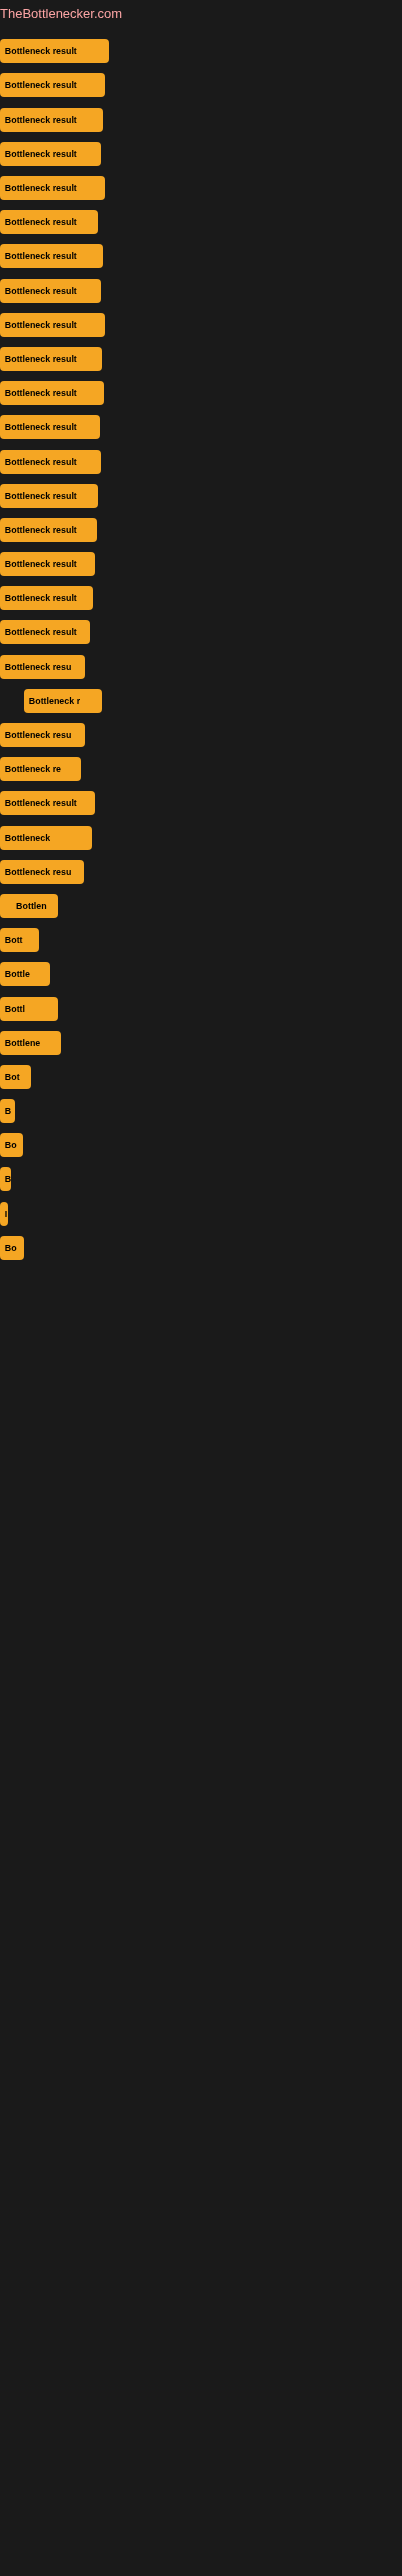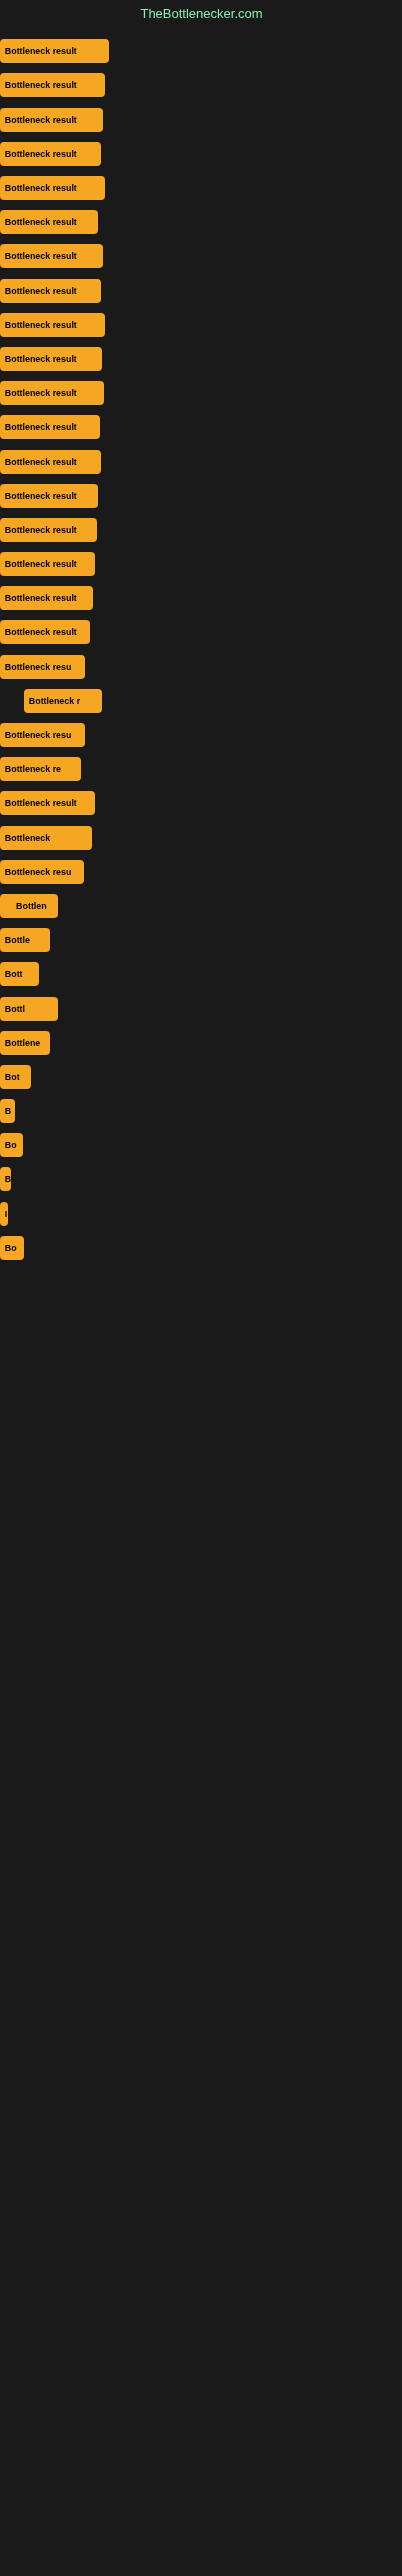--- a/index.html
+++ b/index.html
@@ -10,22 +10,22 @@
 
     body {
       width: 403px;
       min-height: 2576px;
       background-color: #1a1a1a;
       font-family: Arial, sans-serif;
       position: relative;
     }
 
     .site-title {
-      text-align: center;
-      color: #86efac;
+      text-align: left;
+      color: #fca5a5;
       font-size: 13px;
       padding: 6.4px 0;
       background-color: #1a1a1a;
     }
 
     .bars-container {
       padding: 8px 0;
       display: flex;
       flex-direction: column;
       gap: 0px;
@@ -186,36 +186,36 @@
       <div class="bar" style="width: 84px;">
         <span class="bar-label">Bottleneck resu</span>
       </div>
     </div>
     <div class="bar-row">
       <div class="bar" style="width: 58px; justify-content: center;">
         <span class="bar-label">Bottlen</span>
       </div>
     </div>
     <div class="bar-row">
+      <div class="bar" style="width: 39px;">
+        <span class="bar-label">Bott</span>
+      </div>
+    </div>
+    <div class="bar-row">
       <div class="bar" style="width: 50px;">
         <span class="bar-label">Bottle</span>
       </div>
     </div>
     <div class="bar-row">
-      <div class="bar" style="width: 39px;">
-        <span class="bar-label">Bott</span>
-      </div>
-    </div>
-    <div class="bar-row">
       <div class="bar" style="width: 58px;">
         <span class="bar-label">Bottl</span>
       </div>
     </div>
     <div class="bar-row">
-      <div class="bar" style="width: 50px;">
+      <div class="bar" style="width: 61px;">
         <span class="bar-label">Bottlene</span>
       </div>
     </div>
     <div class="bar-row">
       <div class="bar" style="width: 31px;">
         <span class="bar-label">Bot</span>
       </div>
     </div>
     <div class="bar-row">
       <div class="bar" style="width: 14.5px;">

